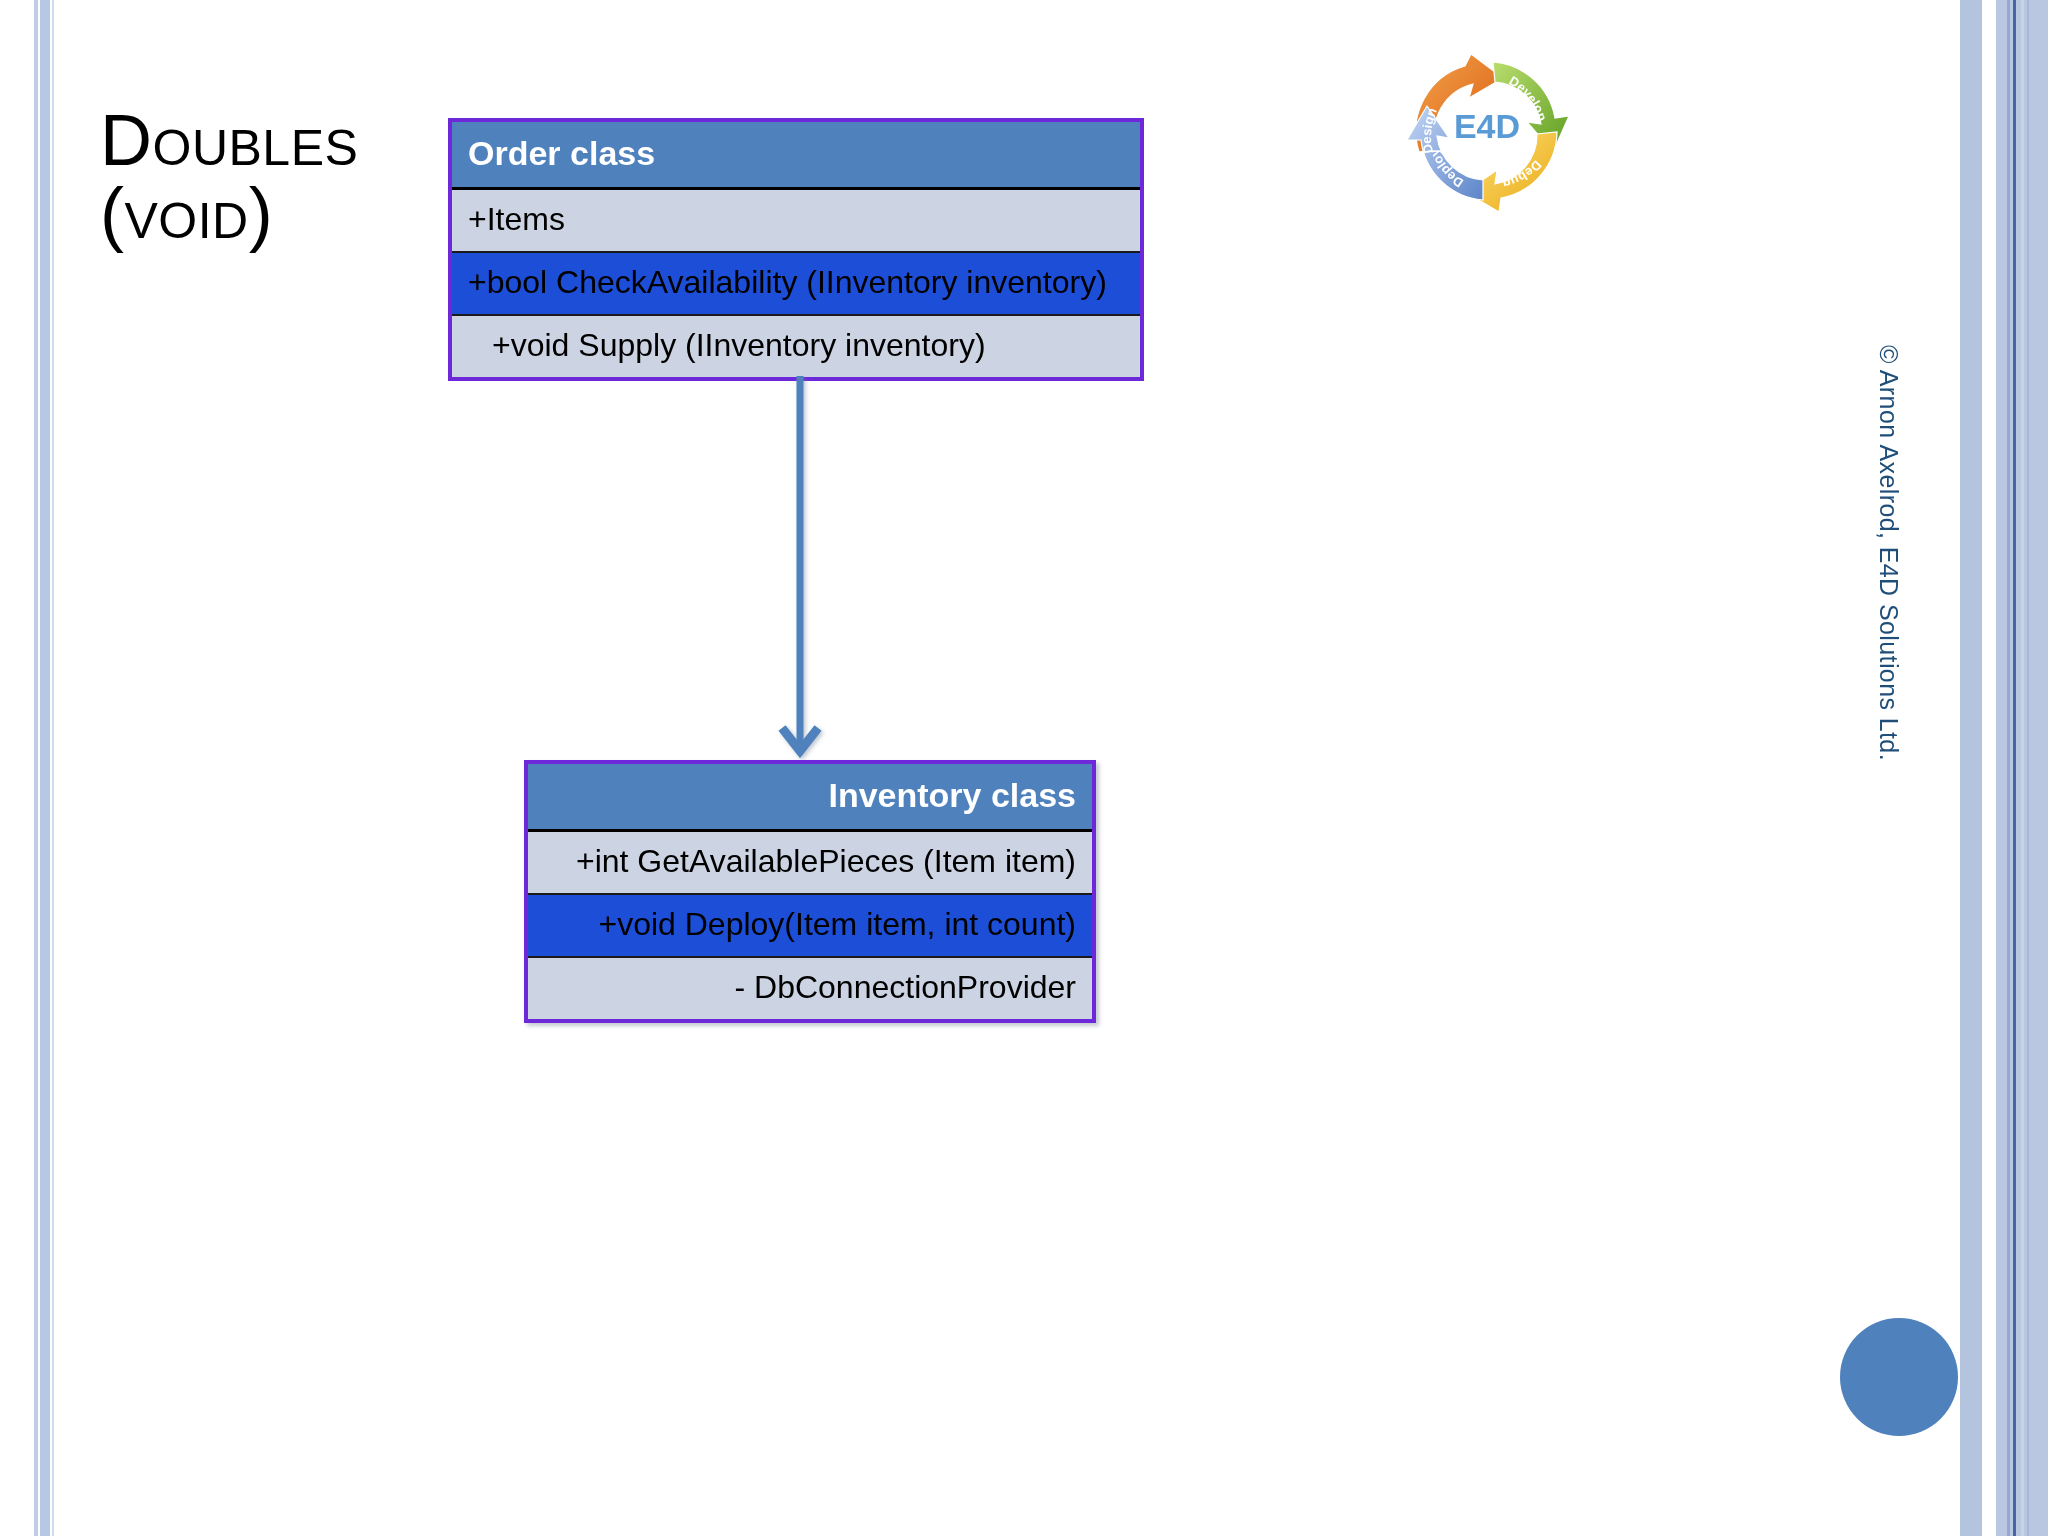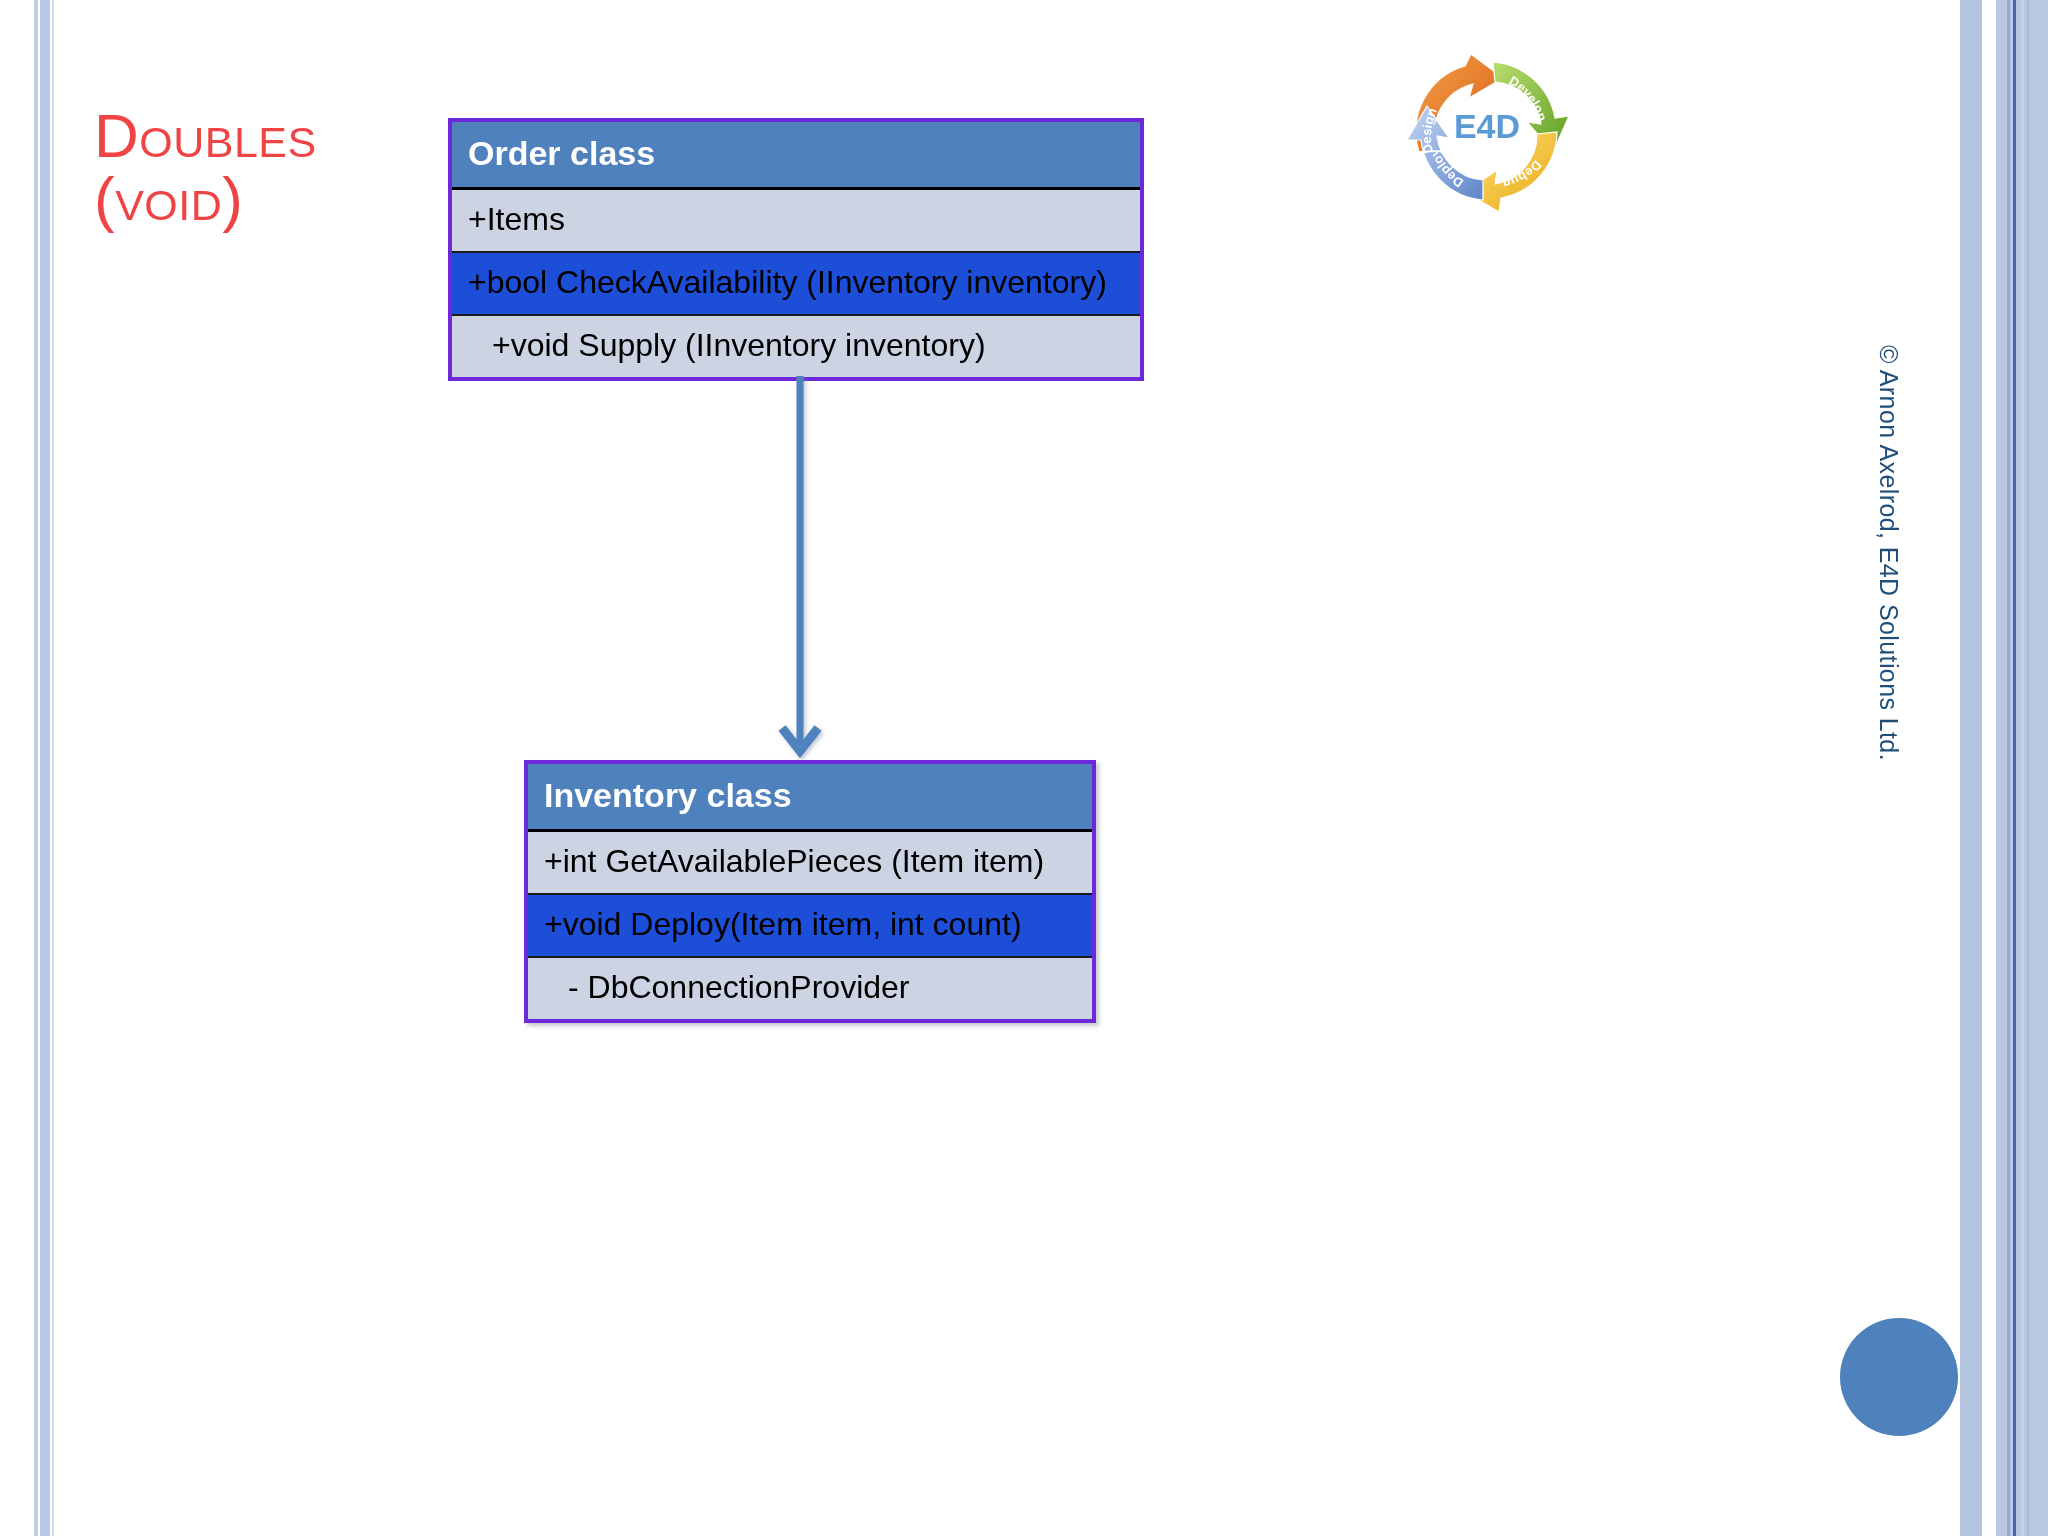--- a/index.html
+++ b/index.html
@@ -26,25 +26,25 @@
   .right-panel-b { left: 1982px; width: 14px; background: #ffffff; }
   .right-panel-c { left: 1996px; width: 52px; background: #b9c7e0; }
   .right-line-1   { left: 2007px; width: 3px;  background: #93a9d0; }
   .right-line-2   { left: 2013px; width: 3px;  background: #4a63a8; }
   .right-line-3   { left: 2021px; width: 3px;  background: #c8d3e8; }
   .right-line-4   { left: 2027px; width: 2px;  background: #a6b7d8; }
 
   
   .slide-title {
     position: absolute;
-    left: 94px;
+    left: 100px;
     top: 104px;
     width: 340px;
-    color: #ef4444;
-    font-size: 62px;
+    color: #000000;
+    font-size: 72px;
     line-height: 1.02;
     font-variant: small-caps;
     letter-spacing: 0.5px;
     font-weight: 400;
   }
   .slide-title .line { display: block; white-space: nowrap; }
 
   
   .uml-box {
     position: absolute;
@@ -68,21 +68,21 @@
     padding: 11px 16px 13px 16px;
     border-bottom: 2px solid #1a1a1a;
     box-sizing: border-box;
     white-space: nowrap;
   }
   .uml-row:last-child { border-bottom: none; padding-left: 40px; }
   .uml-row.shade-dark  { background: #ccd3e3; }
   .uml-row.shade-light { background: #1d4ed8; }
 
   #order-box     { left: 448px; top: 118px;  width: 696px; }
-  #inventory-box { left: 524px; top: 760px;  width: 572px; box-shadow: 3px 3px 4px rgba(90,100,120,.35); }
+  #inventory-box { left: 524px; top: 760px;  width: 572px; box-shadow: 3px 3px 4px rgba(90,100,120,.35); text-align: right; }
 
   
   #connector {
     position: absolute;
     left: 760px;
     top: 376px;
     width: 80px;
     height: 392px;
   }
 

